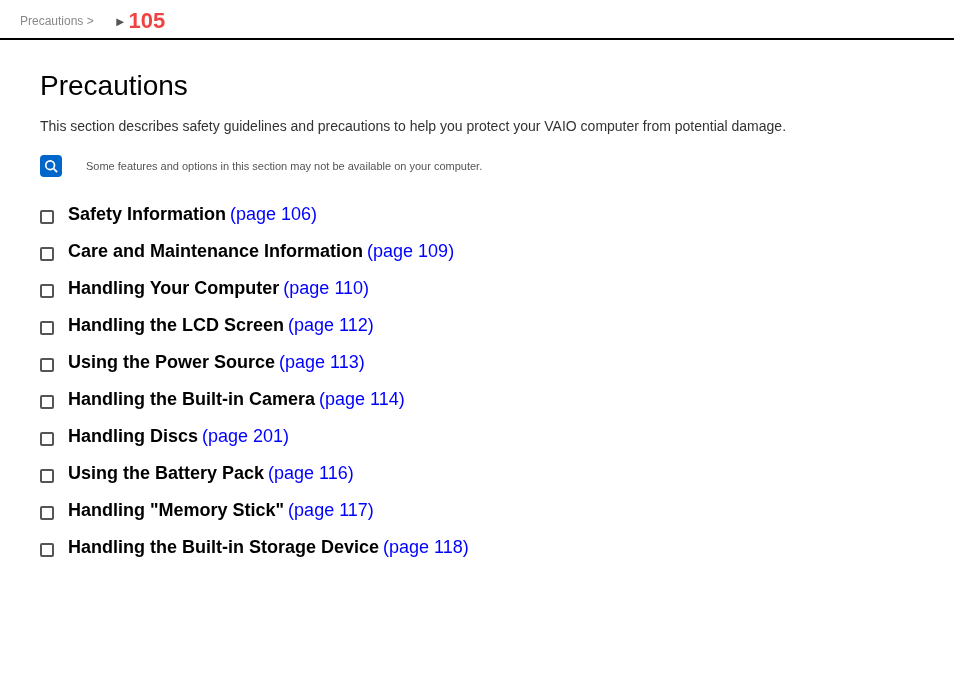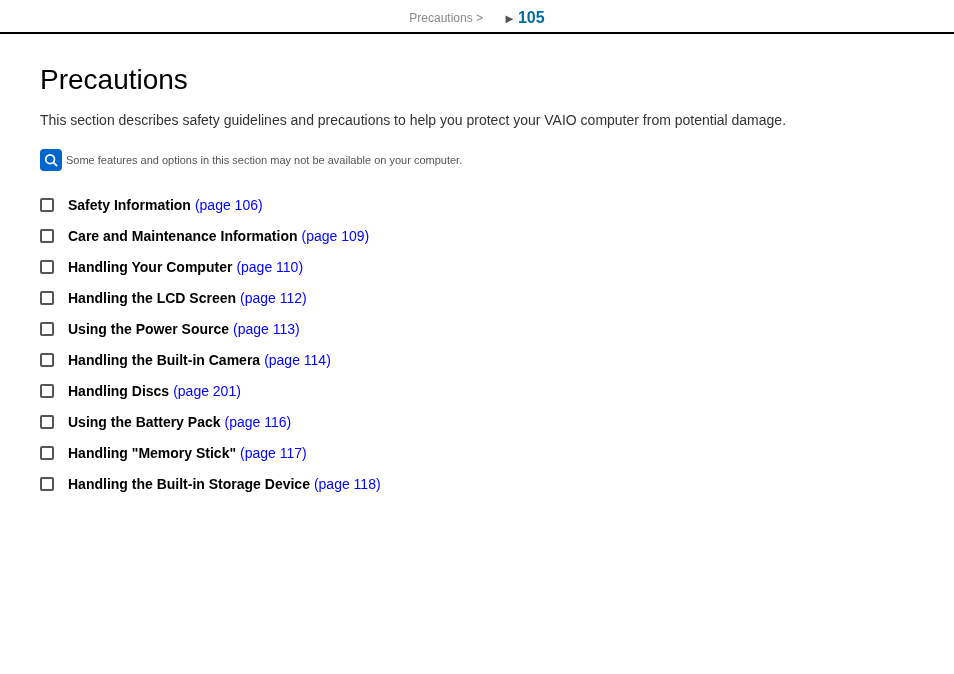--- a/index.html
+++ b/index.html
@@ -15,21 +15,21 @@
       font-family: Arial, sans-serif;
       font-size: 13px;
       color: #000000;
       overflow: hidden;
     }
 
     
     .breadcrumb-bar {
       display: flex;
       align-items: center;
-      justify-content: center;
+      justify-content: flex-start;
       padding: 10px 20px 0 20px;
       border-bottom: 2px solid #000000;
       padding-bottom: 6px;
       gap: 20px;
     }
 
     .breadcrumb-text {
       font-size: 12px;
       color: #888888;
     }
@@ -39,23 +39,23 @@
       align-items: center;
     }
 
     .page-arrow {
       font-size: 13px;
       color: #555;
       margin-right: 2px;
     }
 
     .page-number {
-      font-size: 16px;
+      font-size: 22px;
       font-weight: bold;
-      color: #0369a1;
+      color: #ef4444;
       line-height: 1;
     }
 
     
     .content {
       padding: 30px 40px 30px 40px;
     }
 
     .page-title {
       font-size: 28px;
@@ -69,21 +69,21 @@
       color: #333333;
       margin-bottom: 18px;
       line-height: 1.5;
     }
 
     
     .note-box {
       display: flex;
       align-items: flex-start;
       margin-bottom: 24px;
-      gap: 4px;
+      gap: 24px;
     }
 
     .note-icon {
       width: 22px;
       height: 22px;
       background: #0066cc;
       border-radius: 4px;
       display: flex;
       align-items: center;
       justify-content: center;
@@ -106,23 +106,23 @@
 
     
     .items-list {
       list-style: none;
       padding: 0;
       margin: 0;
     }
 
     .items-list li {
       display: flex;
-      align-items: flex-start;
+      align-items: center;
       margin-bottom: 10px;
-      font-size: 14px;
+      font-size: 18px;
       line-height: 1.5;
     }
 
     .checkbox-icon {
       width: 14px;
       height: 14px;
       border: 2px solid #555555;
       border-radius: 2px;
       display: inline-block;
       flex-shrink: 0;

